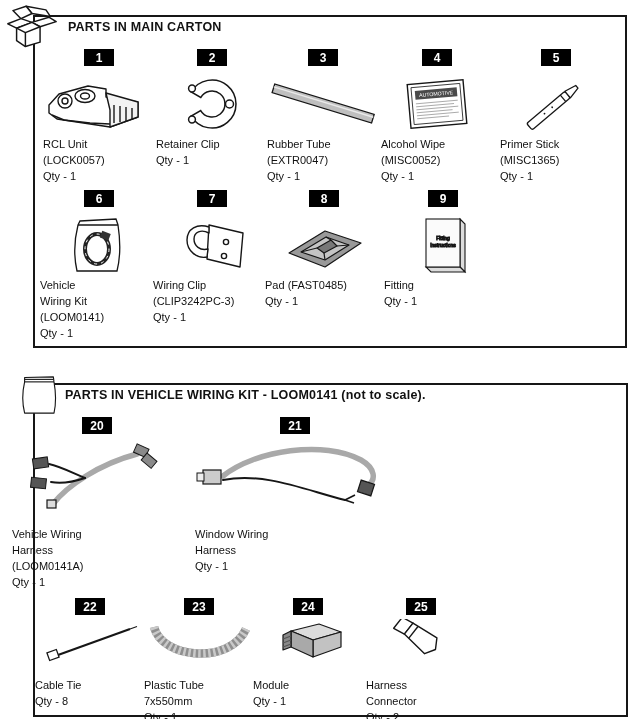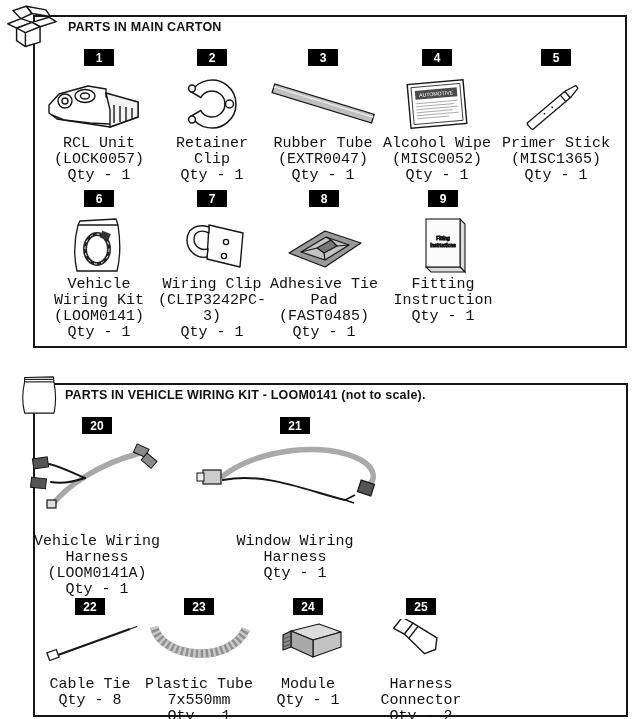--- a/index.html
+++ b/index.html
@@ -12,22 +12,22 @@
   .section-box{position:absolute;border:2px solid #161616;background:#fff;box-sizing:border-box;}
   .section-title{position:absolute;font-weight:bold;font-size:12.5px;letter-spacing:.2px;white-space:nowrap;z-index:3;}
   .corner-icon{position:absolute;z-index:4;line-height:0;}
   .item{position:absolute;display:flex;flex-direction:column;align-items:center;padding-top:4px;box-sizing:border-box;z-index:2;}
   .badge{width:30px;height:17px;background:#000;color:#fff;font-weight:bold;font-size:12px;
          display:flex;align-items:center;justify-content:center;flex:none;}
   .art{display:flex;align-items:flex-start;justify-content:center;width:100%;flex:none;line-height:0;}
   .art-s1{height:64px;margin-top:6px;}
   .art-s2a{height:72px;margin-top:4px;}
   .art-s2b{height:48px;margin-top:4px;}
-  .caption{font-size:15px;line-height:16px;text-align:center;width:100%;font-family:Liberation Mono, monospace;}
-  .cap-s2a{margin-top:24px;}
+  .caption{font-size:11px;line-height:16px;width:100%;}
+  .cap-s2a{margin-top:16px;}
   .cap-s2b{margin-top:10px;}
   .caption span{display:block;}
   svg{font-family:inherit;}
 </style>
 </head>
 <body>
 
 <div class="page">
 
   <div class="section-box" style="left:33px;top:15px;width:594px;height:333px"></div>
@@ -203,42 +203,40 @@
           <polygon points="22,39 47,24 70,32 46,47" fill="#c4c4c4"></polygon>
           <polygon points="38,35 52,27 58,33 45,40" fill="#777"></polygon>
           <line x1="22" y1="39" x2="38" y2="35"></line>
             <line x1="47" y1="24" x2="52" y2="27"></line>
           <line x1="70" y1="32" x2="58" y2="33"></line>
             <line x1="46" y1="47" x2="45" y2="40"></line>
         </g>
       </svg>
     </div>
     <div class="caption">
-      <span>Adhesive Tie</span>
       <span>Pad (FAST0485)</span>
       <span>Qty - 1</span>
     </div>
   </div>
 
   <div class="item" style="left:384px;top:186px;width:118px">
     <div class="badge">9</div>
     <div class="art art-s1">
       <svg viewBox="0 0 90 64" width="90" height="64">
         <g fill="#fff" stroke="#161616" stroke-width="1.1">
           <polygon points="62,6 67,11 67,59 62,54" fill="#dcdcdc"></polygon>
           <polygon points="28,54 62,54 67,59 33,59" fill="#dcdcdc"></polygon>
           <rect x="28" y="6" width="34" height="48" fill="#fbfbfb"></rect>
           <text x="45" y="27" text-anchor="middle" font-size="5" fill="#888">Fitting</text>
           <text x="45" y="34" text-anchor="middle" font-size="5" fill="#888">Instructions</text>
         </g>
       </svg>
     </div>
     <div class="caption">
       <span>Fitting</span>
-      <span>Instruction</span>
       <span>Qty - 1</span>
     </div>
   </div>
 
   <div class="section-box" style="left:33px;top:383px;width:595px;height:334px"></div>
 
   <div class="corner-icon" style="left:19px;top:371px">
     <svg viewBox="0 0 64 66" width="40" height="48">
       <g fill="#fff" stroke="#161616" stroke-width="1.8" stroke-linejoin="round">
         <path d="M9,5 L55,4 L56,12 Q61,40 56,62 L9,62 Q3,38 9,12 Z"></path>

